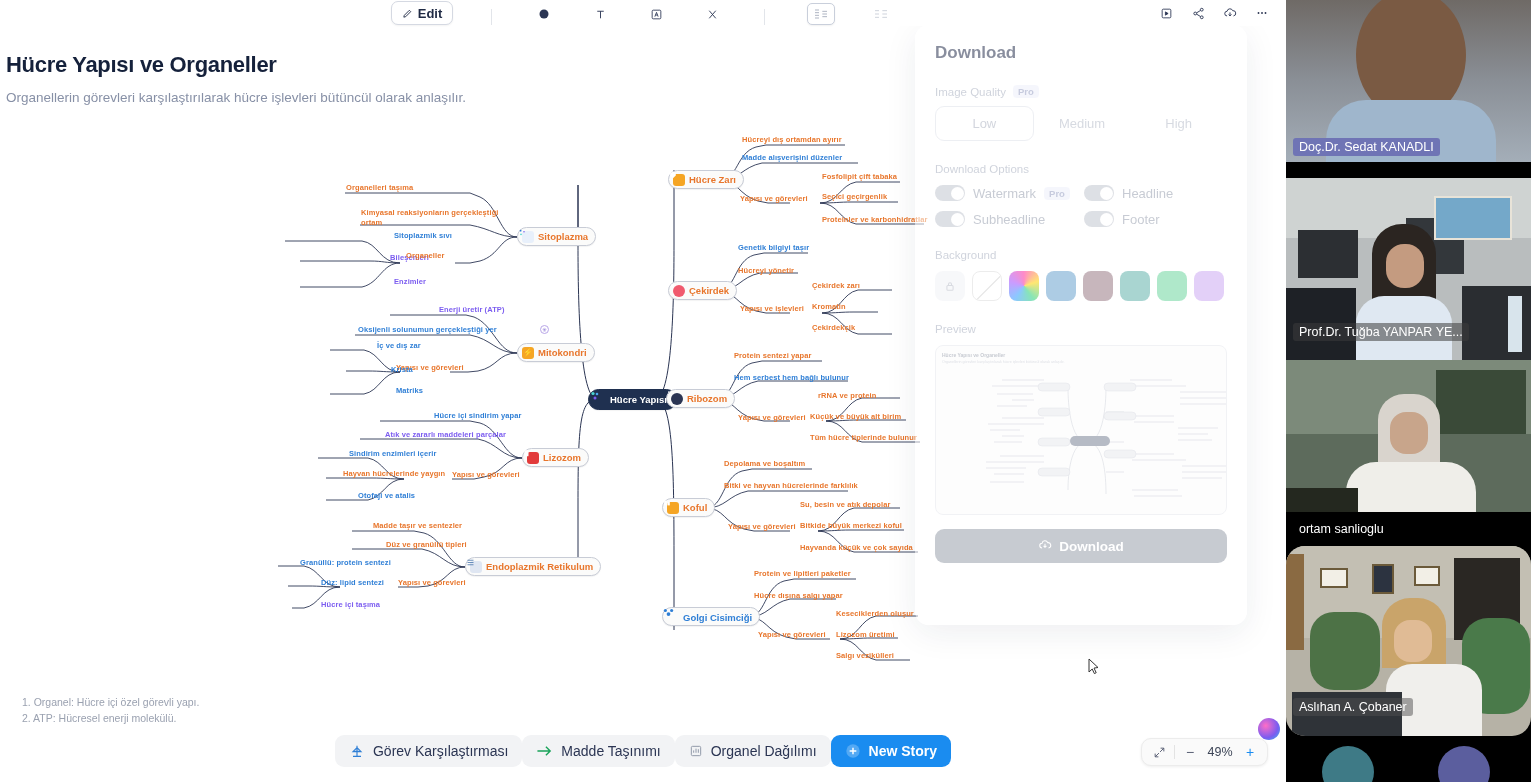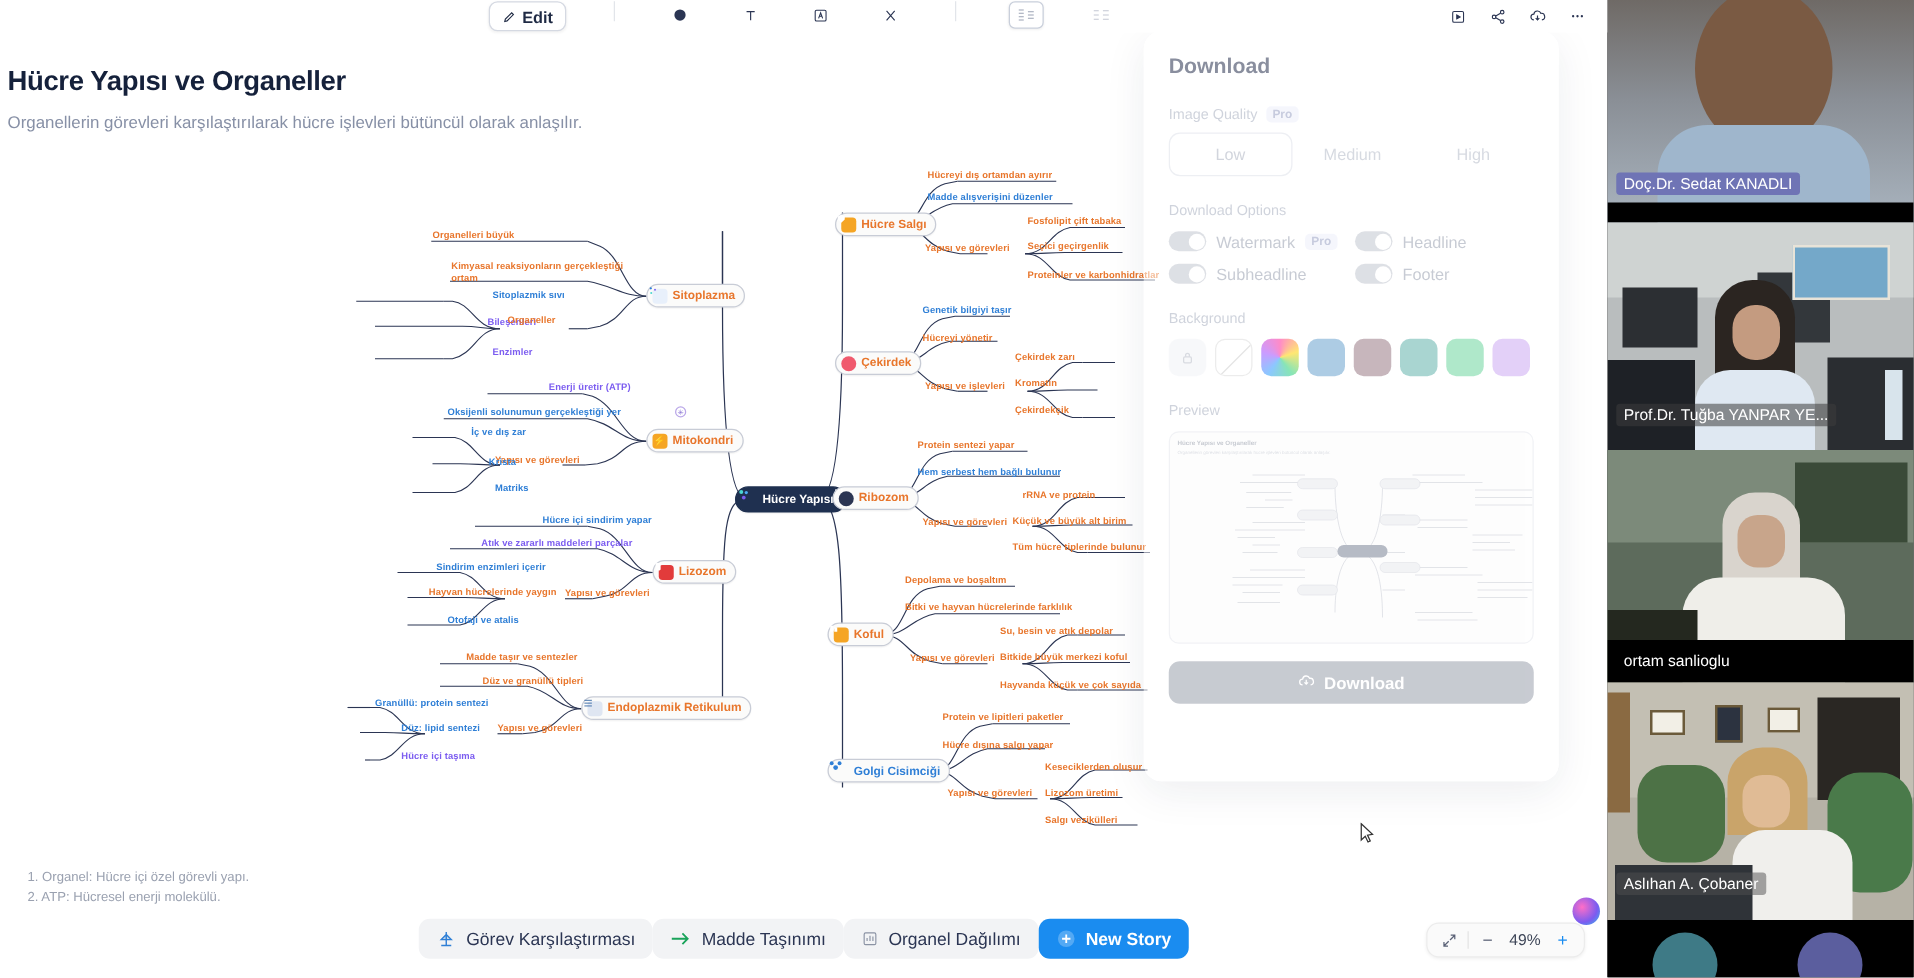--- a/index.html
+++ b/index.html
@@ -15,21 +15,21 @@
     position:absolute; left:0; top:0; width:1286px; height:782px;
     background:#ffffff; overflow:hidden;
   }
 
   
   #toolbar {
     position:absolute; left:0; top:0; width:1286px; height:26px;
     display:flex; align-items:center; justify-content:center; gap:0px;
     background:#fff; z-index:30;
   }
-  .tb-group { display:flex; align-items:flex-start;gap:28px; }
+  .tb-group { display:flex; align-items:flex-end;gap:28px; }
   .edit-btn {
     display:flex; align-items:center; gap:5px;
     border:1px solid #d5d9e2; border-radius:7px;
     padding:3px 10px; background:#fff; color:#1f2a44;
     font-size:13px; font-weight:700; height:24px;
     box-shadow:0 1px 2px rgba(0,0,0,.05);
   }
   .tb-sep { width:1px; height:16px; background:#e2e5ea; margin:0 10px; }
   .tb-icon {
     width:28px; height:22px; display:flex; align-items:center; justify-content:center;
@@ -413,21 +413,21 @@
     </div>
     <div class="node" style="left:465px; top:432px;">
       <span class="nicon" style="background:#dfe6f2;">
         <svg width="9" height="9" viewBox="0 0 12 12" stroke="#3e6ea8" stroke-width="1" fill="none">
             <path d="M2 3h8M2 6h8M2 9h8"></path>
           </svg>
       </span>
       <span class="nlabel" style="color:#e8762c;">Endoplazmik Retikulum</span>
     </div>
 
-    <div class="lab" style="left:346px; top:58px;  color:#e8762c;">Organelleri büyük</div>
+    <div class="lab" style="left:346px; top:58px;  color:#e8762c;">Organelleri taşıma</div>
     <div class="lab" style="left:361px; top:83px;  color:#e8762c; width:140px; white-space:normal;">Kimyasal reaksiyonların gerçekleştiği ortam</div>
     <div class="lab" style="left:390px; top:128px; color:#7b5cf0;">Bileşenleri</div>
     <div class="lab" style="left:394px; top:106px; color:#2f7fd6;">Sitoplazmik sıvı</div>
     <div class="lab" style="left:406px; top:126px; color:#e8762c;">Organeller</div>
     <div class="lab" style="left:394px; top:152px; color:#7b5cf0;">Enzimler</div>
 
     <div class="lab" style="left:439px; top:180px; color:#7b5cf0;">Enerji üretir (ATP)</div>
     <div class="lab" style="left:358px; top:200px; color:#2f7fd6;">Oksijenli solunumun gerçekleştiği yer</div>
     <div class="lab" style="left:396px; top:238px; color:#e8762c;">Yapısı ve görevleri</div>
     <div class="lab" style="left:377px; top:216px; color:#2f7fd6;">İç ve dış zar</div>
@@ -448,21 +448,21 @@
     <div class="lab" style="left:300px; top:433px; color:#2f7fd6;">Granüllü: protein sentezi</div>
     <div class="lab" style="left:321px; top:453px; color:#2f7fd6;">Düz: lipid sentezi</div>
     <div class="lab" style="left:321px; top:475px; color:#7b5cf0;">Hücre içi taşıma</div>
 
     <div class="node" style="left:668px; top:45px;">
       <span class="nicon" style="background:#f5a524;">
         <svg width="8" height="8" viewBox="0 0 10 10" fill="#fff">
             <path d="M5 1l3.5 1.7v3L5 9 1.5 5.7v-3z"></path>
           </svg>
       </span>
-      <span class="nlabel" style="color:#e8762c;">Hücre Salgı</span>
+      <span class="nlabel" style="color:#e8762c;">Hücre Zarı</span>
     </div>
     <div class="node" style="left:668px; top:156px;">
       <span class="nicon" style="background:#f05a6e; border-radius:50%;">
         <svg width="7" height="7" viewBox="0 0 10 10">
             <circle cx="5" cy="5" r="2" fill="#fff"></circle>
           </svg>
       </span>
       <span class="nlabel" style="color:#e8762c;">Çekirdek</span>
     </div>
     <div class="node" style="left:666px; top:264px;text-align:center;">
@@ -719,21 +719,21 @@
     <div style="position:absolute;left:0;top:0;width:245px;height:74px;background:#7c8a7a;"></div>
     <div style="position:absolute;left:150px;top:10px;width:90px;height:64px;background:#3a4a38;"></div>
     <div style="position:absolute;left:92px;top:34px;width:62px;height:76px;border-radius:26px 26px 0 0;background:#d9d4cd;"></div>
     <div style="position:absolute;left:104px;top:52px;width:38px;height:42px;border-radius:16px;background:#c8a58b;"></div>
     <div style="position:absolute;left:60px;top:102px;width:130px;height:84px;border-radius:30px 30px 0 0;background:#efeee9;"></div>
     <div style="position:absolute;left:0;top:128px;width:72px;height:58px;background:#24281f;"></div>
     <div style="position:absolute;left:0;bottom:0;width:245px;height:34px;background:#000;"></div>
     <div class="vname" style="bottom:8px;background:transparent;">ortam sanlioglu</div>
   </div>
 
-  <div class="vtile" style="height:190px;background:#b6b2a6;">
+  <div class="vtile" style="height:190px;background:#b6b2a6;border-radius:19px;">
     <div style="position:absolute;left:0;top:0;width:245px;height:92px;background:#c3bfb3;"></div>
     <div style="position:absolute;left:34px;top:22px;width:28px;height:20px;background:#f2efe6;border:2px solid #6b5a3a;"></div>
     <div style="position:absolute;left:86px;top:18px;width:22px;height:30px;background:#2c3340;border:2px solid #6b5a3a;"></div>
     <div style="position:absolute;left:128px;top:20px;width:26px;height:20px;background:#f2efe6;border:2px solid #6b5a3a;"></div>
     <div style="position:absolute;left:168px;top:12px;width:66px;height:82px;background:#2a2723;"></div>
     <div style="position:absolute;left:0;top:8px;width:18px;height:96px;background:#8a6a42;"></div>
     <div style="position:absolute;left:24px;top:66px;width:70px;height:78px;background:#4d7246;border-radius:24px;"></div>
     <div style="position:absolute;left:176px;top:72px;width:68px;height:96px;background:#4a7a4a;border-radius:26px;"></div>
     <div style="position:absolute;left:96px;top:52px;width:64px;height:70px;border-radius:28px 28px 0 0;background:#c9a46a;"></div>
     <div style="position:absolute;left:108px;top:74px;width:38px;height:42px;border-radius:16px;background:#e0bb95;"></div>

